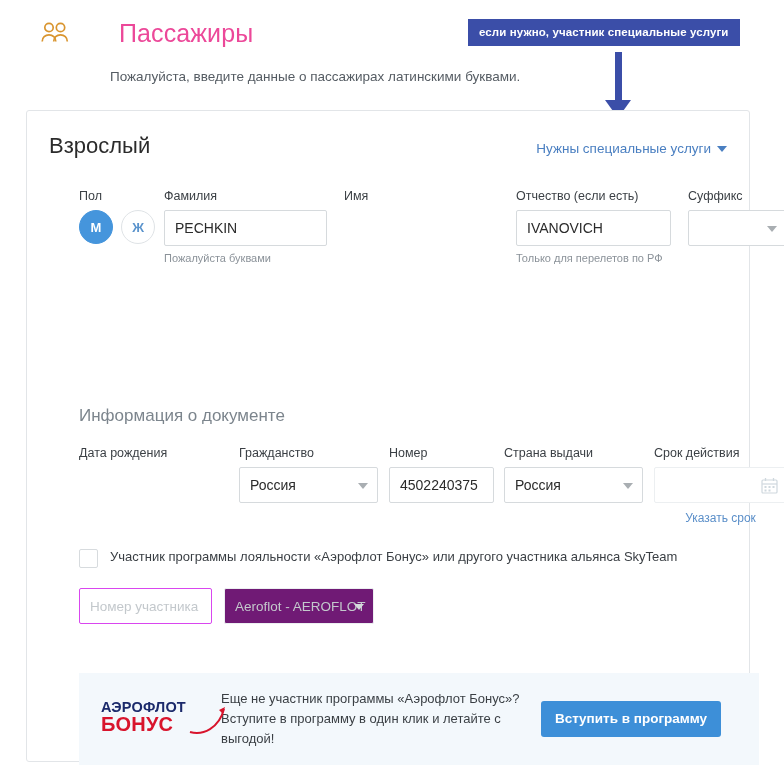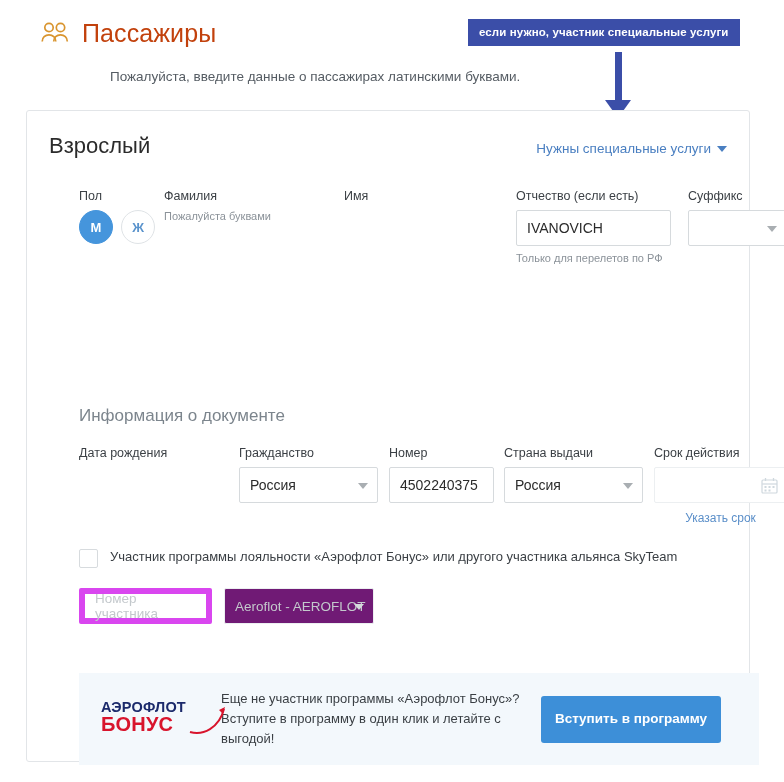--- a/index.html
+++ b/index.html
@@ -14,22 +14,22 @@
   }
   .page { position: relative; width: 784px; height: 782px; }
 
   
   .header-row {
     position: absolute; left: 40px; top: 20px;
     display: flex; align-items: center; gap: 12px;
   }
   .people-icon { width: 30px; height: 26px; display: block; }
   .page-title {
-    font-size: 25px; color: #c2410c; font-weight: 400;
-    letter-spacing: 0.1px; line-height: 1;
+    font-size: 25px; color: #ec4899; font-weight: 400;
+    letter-spacing: 0.1px; line-height: 1; margin-left: 37px;
   }
   .subtitle {
     position: absolute; left: 110px; top: 68px;
     font-size: 13.5px; color: #555c63; line-height: 1.3;
   }
 
   
   .callout {
     position: absolute; left: 468px; top: 19px;
     background: #3b4ea8; color: #ffffff;
@@ -152,21 +152,21 @@
     border-radius: 2px; background: #fff; flex: none; margin-top: 1px;
     cursor: pointer;
   }
   .chk-label {
     font-size: 13px; color: #3a3f44; line-height: 1.45; max-width: 600px;
   }
   .loyalty-fields {
     display: flex; gap: 12px; margin-top: 20px;
   }
   .mem-num {
-    width: 133px; height: 36px; border: 6px solid #d946ef; border-radius: 2px;
+    width: 133px; height: 36px; border: 1px solid #d946ef; border-radius: 2px;
     display: flex; align-items: center; padding: 0 10px;
     font-size: 13.5px; color: #c3c8cc; background: #fff;
   }
   .mem-sel {
     width: 150px; height: 36px; border: 1px solid #eceff1; border-radius: 2px;
     display: flex; align-items: center; padding: 0 22px 0 10px;
     font-size: 13.5px; color: #c3c8cc; background: #701a75;
     position: relative; overflow: hidden; white-space: nowrap;
   }
   .mem-sel .sel-arrow { border-top-color: #d5d9dc; }
@@ -192,21 +192,21 @@
     letter-spacing: 0.2px;
   }
   .swoosh {
     position: absolute; left: 88px; top: -10px;
   }
   .banner-text {
     font-size: 13px; color: #3a3f44; line-height: 1.55;
     flex: 1; padding-right: 14px; max-width: 320px;
   }
   .join-btn {
-    width: 180px; height: 47px; background: #3d8fd8;
+    width: 180px; height: 36px; background: #3d8fd8;
     border-radius: 3px; color: #ffffff; font-size: 13.5px;
     font-weight: bold; display: flex; align-items: center;
     justify-content: center; text-align: center; line-height: 1.3;
     cursor: pointer; margin-right: 22px; border: none;
     font-family: inherit;
   }
 </style>
 </head>
 <body>
 
@@ -247,20 +247,21 @@
       <div class="f-pol">
         <div class="fld-label">Пол</div>
         <div class="gender-wrap">
           <div class="gender-btn active">М</div>
           <div class="gender-btn inactive">Ж</div>
         </div>
       </div>
 
       <div class="f-fam">
         <div class="fld-label">Фамилия</div>
+        <div class="txt-input">PECHKIN</div>
         <div class="hint">Пожалуйста буквами</div>
       </div>
 
       <div class="f-imya">
         <div class="fld-label">Имя</div>
       </div>
 
       <div class="f-otch">
         <div class="fld-label">Отчество (если есть)</div>
         <div class="txt-input">IVANOVICH</div>

